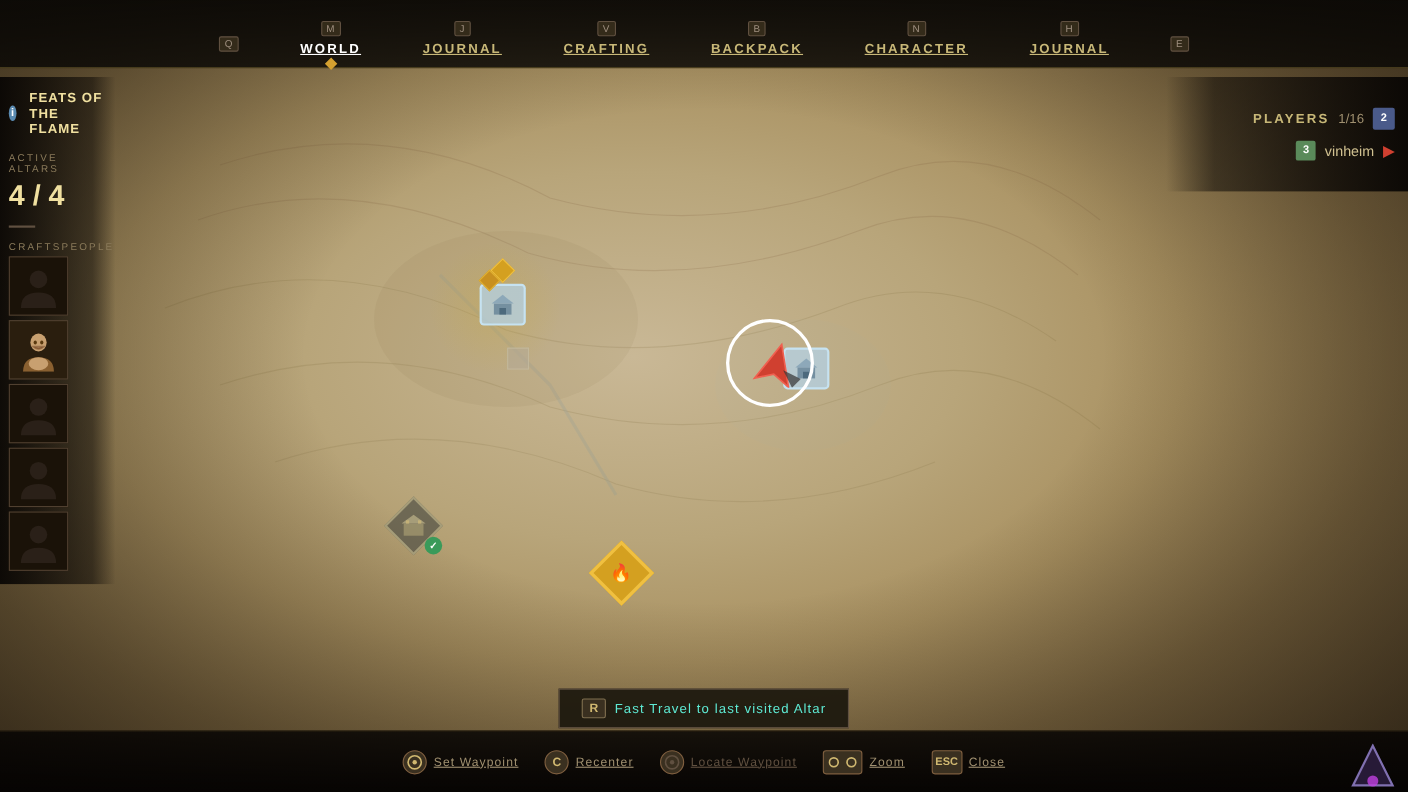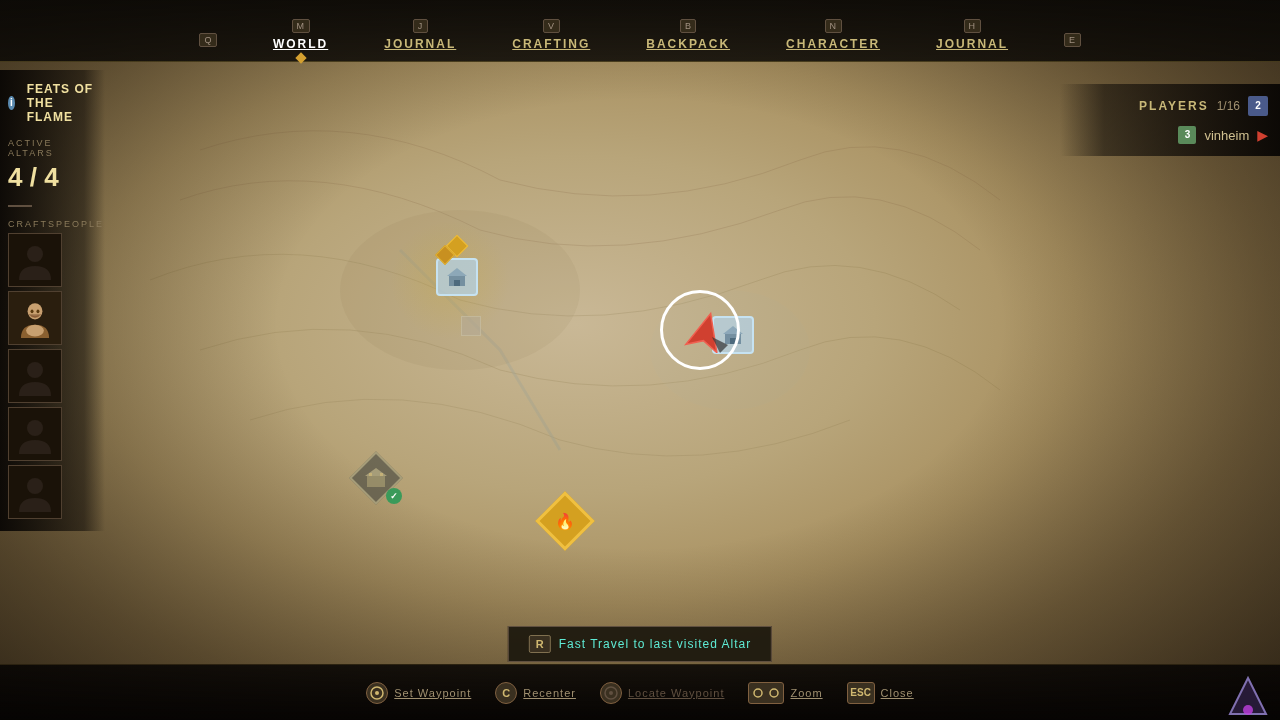--- a/index.html
+++ b/index.html
@@ -187,25 +187,25 @@
     }
 
     .craftsman-avatar svg {
       width: 40px;
       height: 40px;
     }
 
     
     #right-panel {
       position: absolute;
-      top: 84px;
+      top: 70px;
       right: 0;
       width: 220px;
       z-index: 50;
-      padding: 12px 12px;
+      padding: 28px 12px;
       background: linear-gradient(to left, rgba(5,3,2,0.9) 0%, rgba(5,3,2,0.5) 80%, transparent 100%);
     }
 
     .players-header {
       display: flex;
       align-items: center;
       justify-content: flex-end;
       gap: 8px;
       margin-bottom: 10px;
     }

